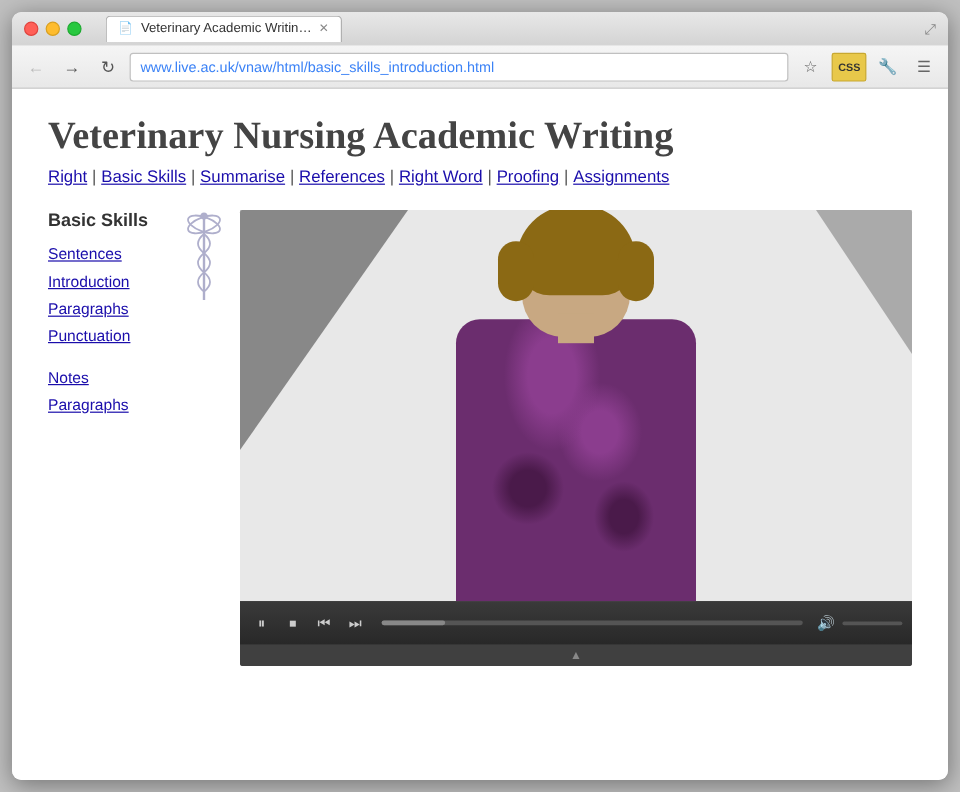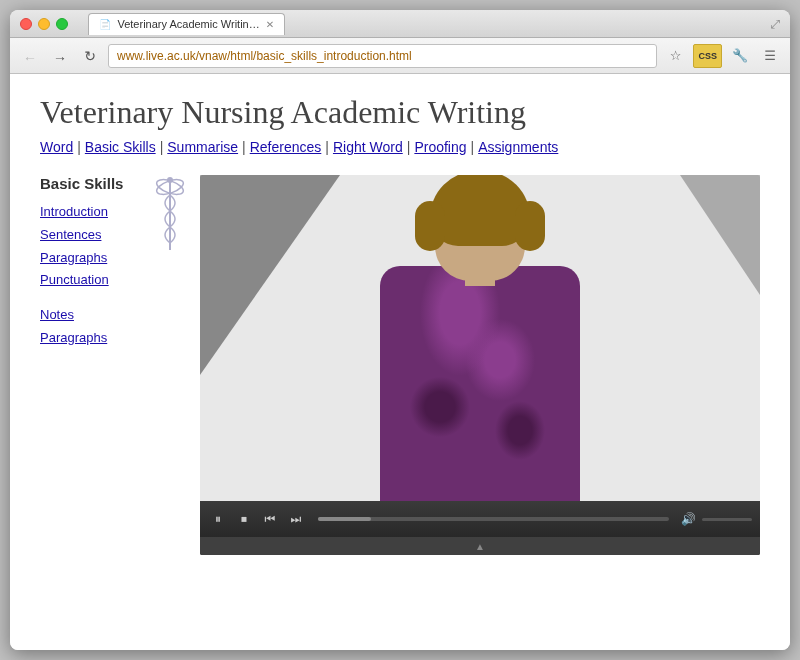--- a/index.html
+++ b/index.html
@@ -116,21 +116,21 @@
     .nav-btn.disabled { color: #bbb; cursor: default; }
 
     .address-bar {
       flex: 1;
       height: 24px;
       border: 1px solid #c0c0c0;
       border-radius: 3px;
       background: white;
       padding: 0 8px;
       font-size: 12px;
-      color: #a16207;
+      color: #3b82f6;
       display: flex;
       align-items: center;
     }
 
     .toolbar-right {
       display: flex;
       gap: 6px;
       align-items: center;
     }
 
@@ -158,21 +158,21 @@
     
     .page-content {
       flex: 1;
       background: white;
       overflow-y: auto;
       padding: 20px 30px;
     }
 
     .site-title {
       font-size: 32px;
-      font-weight: normal;
+      font-weight: bold;
       color: #444;
       margin-bottom: 8px;
       font-family: Georgia, serif;
     }
 
     .main-nav {
       display: flex;
       gap: 0;
       margin-bottom: 20px;
       font-size: 14px;
@@ -485,21 +485,21 @@
       <div class="toolbar-icon">🔧</div>
       <div class="toolbar-icon">☰</div>
     </div>
   </div>
 
   <div class="page-content">
 
     <h1 class="site-title">Veterinary Nursing Academic Writing</h1>
 
     <div class="main-nav">
-      <a>Word</a>
+      <a>Right</a>
       <span class="sep"> | </span>
       <a>Basic Skills</a>
       <span class="sep"> | </span>
       <a>Summarise</a>
       <span class="sep"> | </span>
       <a>References</a>
       <span class="sep"> | </span>
       <a>Right Word</a>
       <span class="sep"> | </span>
       <a>Proofing</a>
@@ -518,22 +518,22 @@
           <ellipse cx="20" cy="12" rx="14" ry="6" fill="none" stroke="#7a7aaa" stroke-width="1.5" transform="rotate(-20, 20, 12)"></ellipse>
           <ellipse cx="20" cy="12" rx="14" ry="6" fill="none" stroke="#7a7aaa" stroke-width="1.5" transform="rotate(20, 20, 12)"></ellipse>
 
           <path d="M20,20 Q10,28 20,36 Q30,44 20,52 Q10,60 20,68" fill="none" stroke="#7a7aaa" stroke-width="1.5"></path>
           <path d="M20,20 Q30,28 20,36 Q10,44 20,52 Q30,60 20,68" fill="none" stroke="#7a7aaa" stroke-width="1.5"></path>
 
           <circle cx="20" cy="5" r="3" fill="#7a7aaa"></circle>
         </svg>
 
         <div class="sidebar-links">
+          <a>Sentences</a>
           <a>Introduction</a>
-          <a>Sentences</a>
           <a>Paragraphs</a>
           <a>Punctuation</a>
         </div>
         <div class="sidebar-spacer"></div>
         <div class="sidebar-links">
           <a>Notes</a>
           <a>Paragraphs</a>
         </div>
       </div>
 

